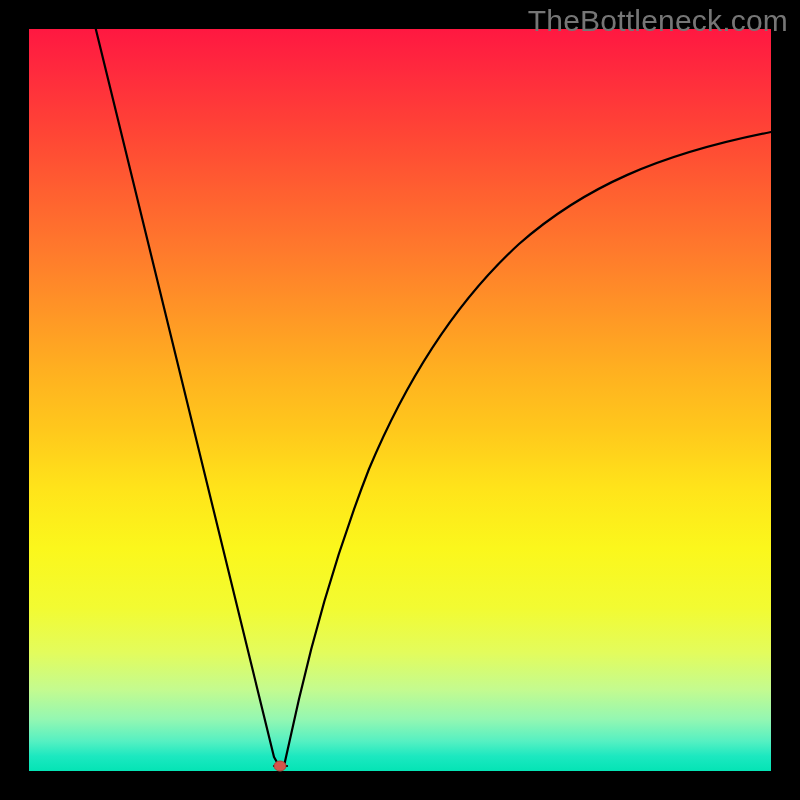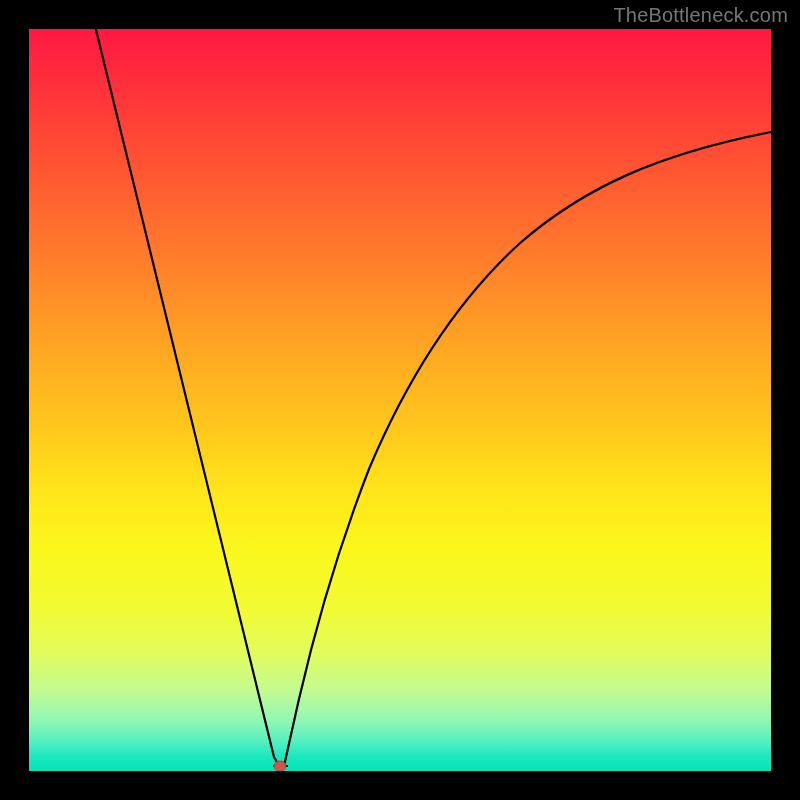--- a/index.html
+++ b/index.html
@@ -42,21 +42,21 @@
       #55f0c2 96%,
       #1ce8c0 98%,
       #04e4b5 100%
     );
   }
   .watermark {
     position: absolute;
     top: 4px;
     right: 12px;
     color: #767676;
-    font-size: 20px;
+    font-size: 30px;
     font-weight: 500;
     letter-spacing: 0.2px;
     user-select: none;
   }
   svg.curve {
     position: absolute;
     left: 0;
     top: 0;
     width: 742px;
     height: 742px;

